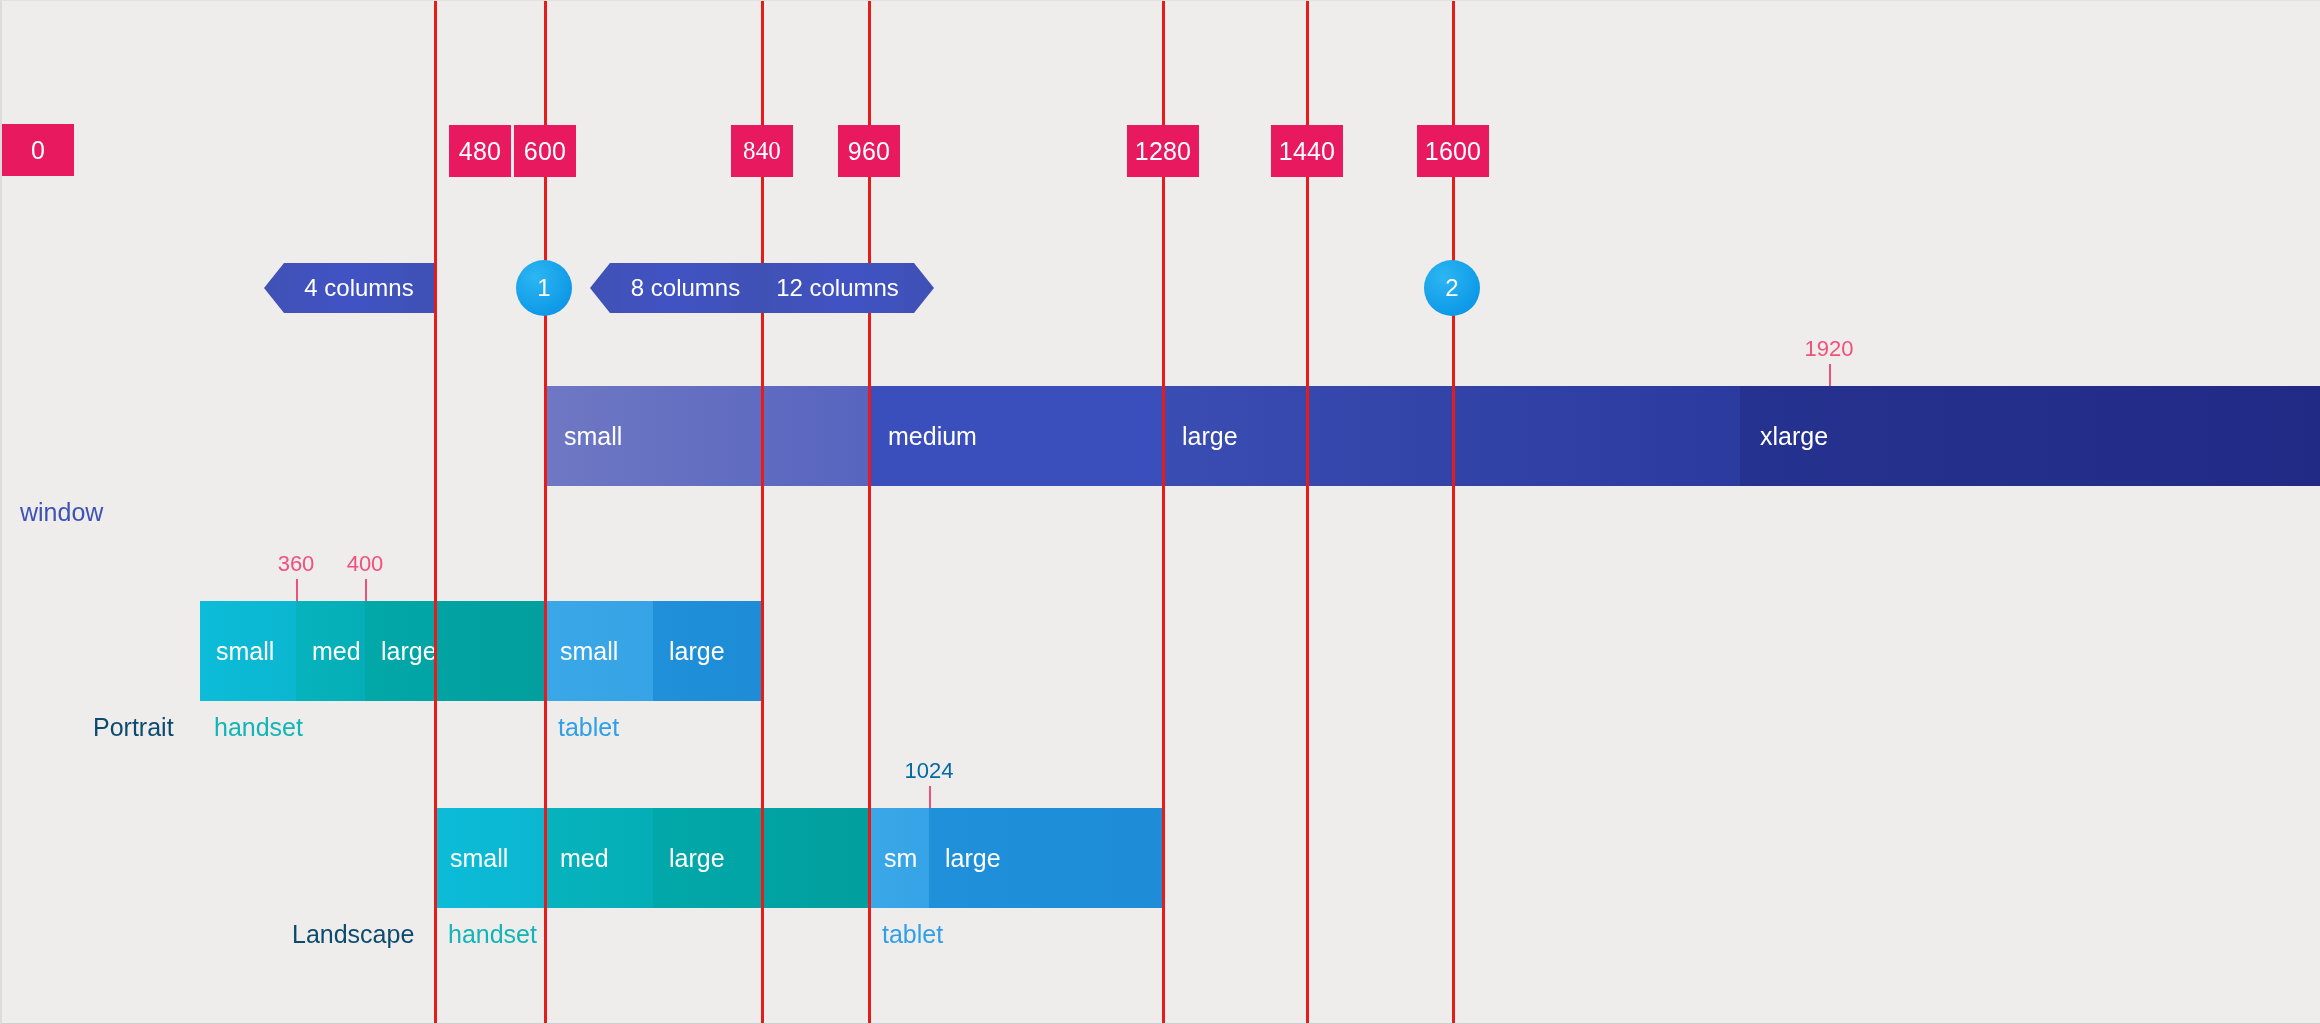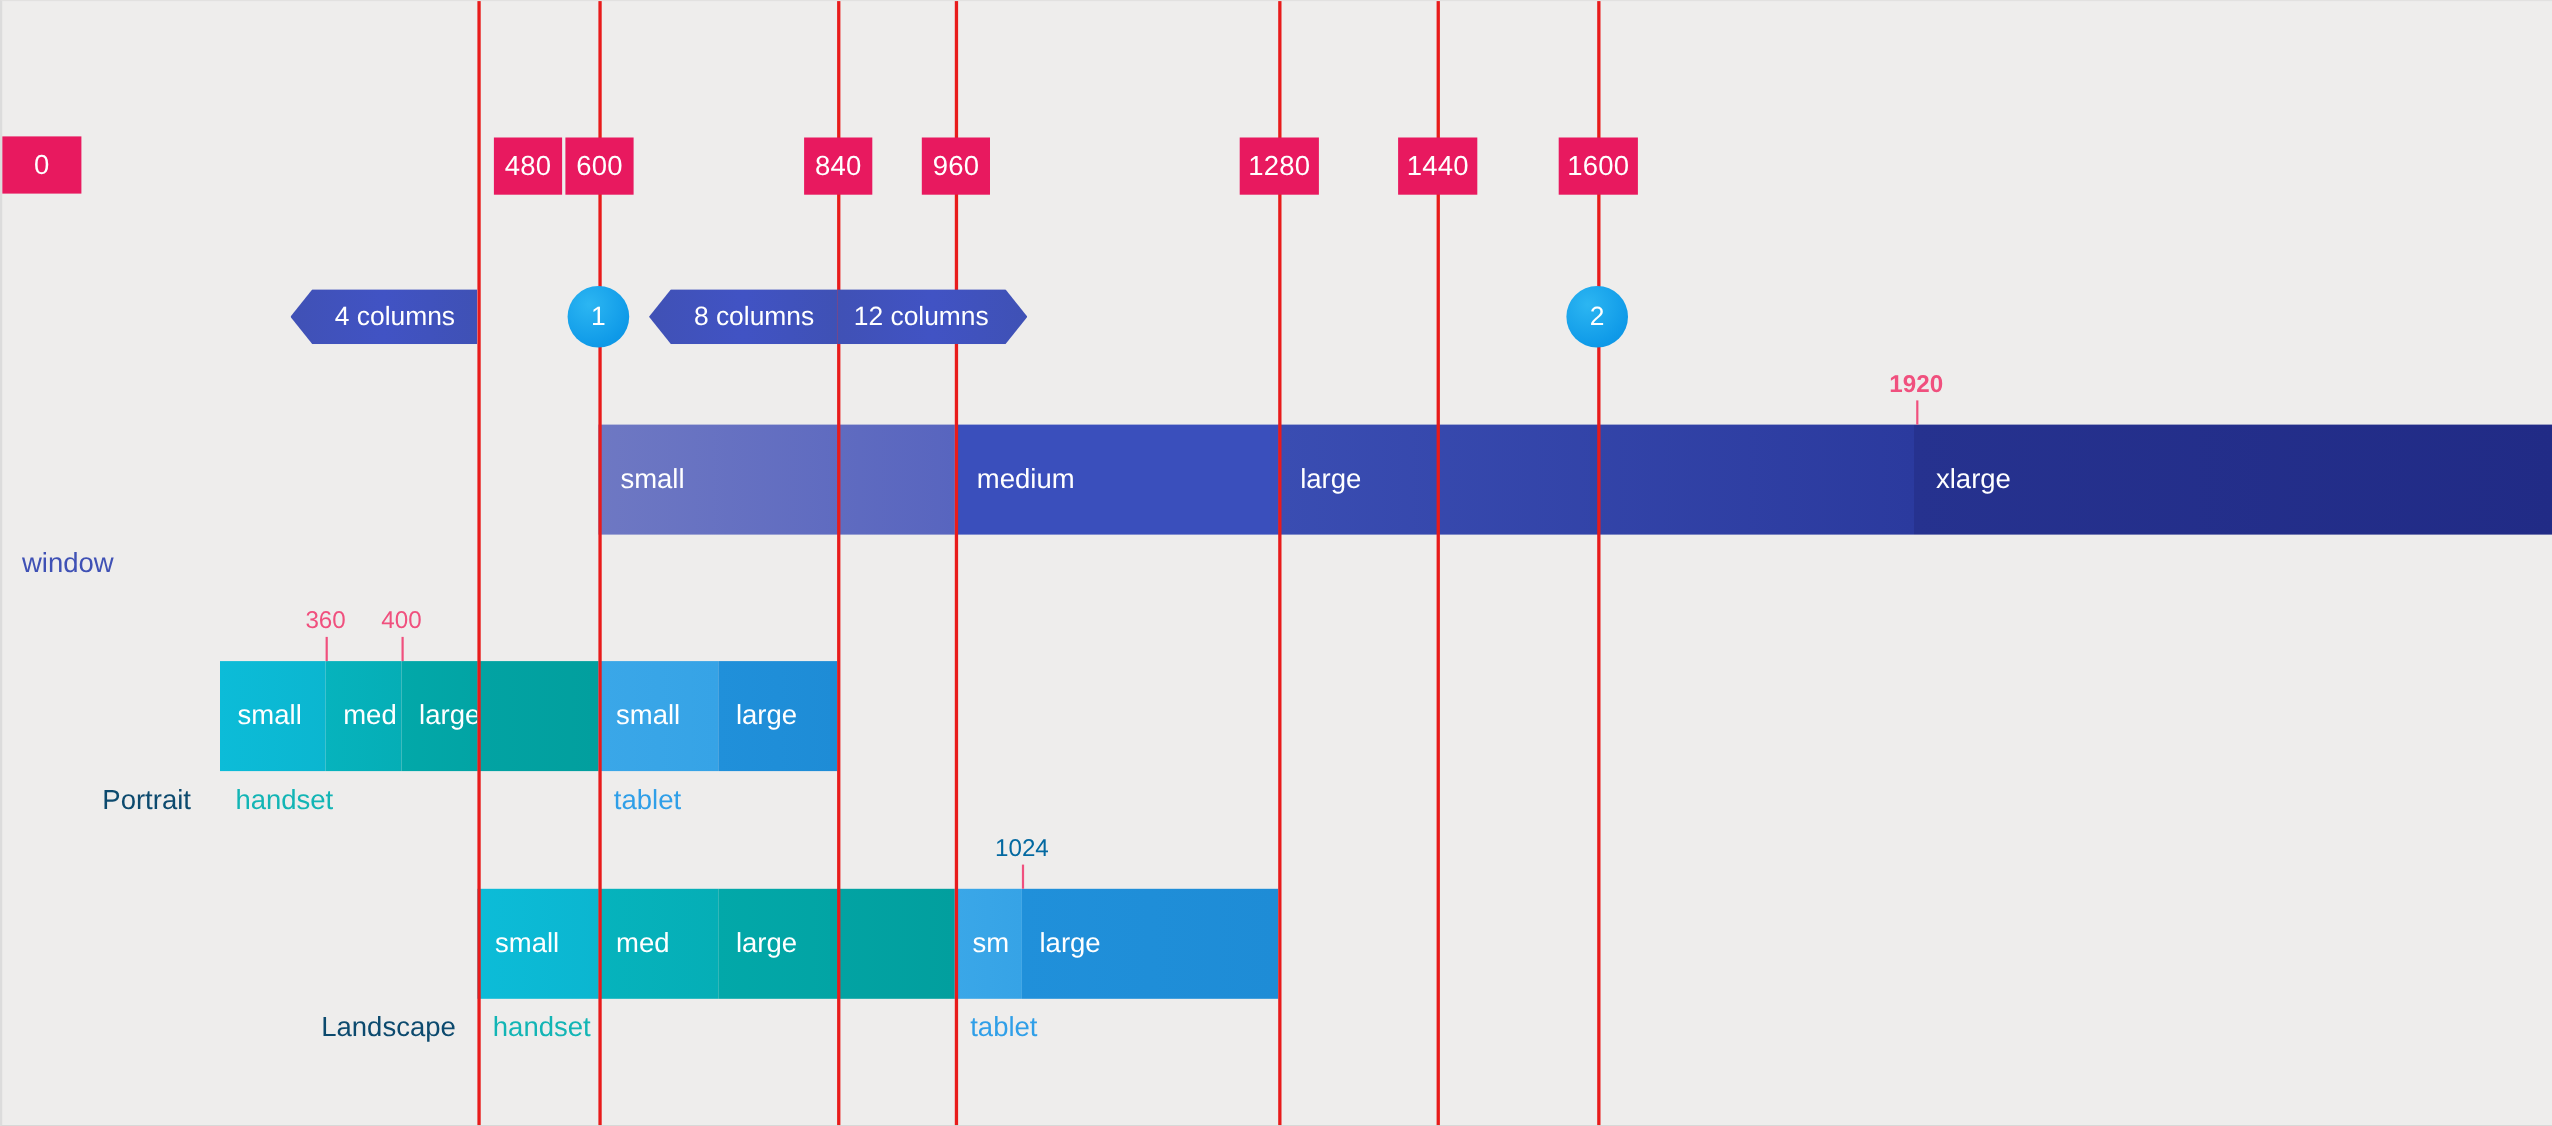--- a/index.html
+++ b/index.html
@@ -125,21 +125,21 @@
       <div class="vrule" style="left: 866px; background: rgb(232, 27, 27);"></div>
       <div class="vrule" style="left: 1160px; background: rgb(232, 27, 27);"></div>
       <div class="vrule" style="left: 1304px; background: rgb(232, 27, 27);"></div>
       <div class="vrule" style="left: 1450px; background: rgb(232, 27, 27);"></div>
     </div>
 
   <div id="flags">
       <div class="flag zero" style="background: rgb(232, 25, 95); top: 123px;">0</div>
       <div class="flag" style="background: rgb(232, 25, 95); width: 62px; left: 402px; top: 124px; margin-left: 45px;">480</div>
       <div class="flag" style="background: rgb(232, 25, 95); width: 62px; left: 512px; top: 124px;">600</div>
-      <div class="flag" style="background: rgb(232, 25, 95); width: 62px; left: 729px; top: 124px;">840</div>
+      <div class="flag" style="background: rgb(232, 25, 95); width: 62px; left: 729px; top: 124px; font-family: Liberation Serif, serif;">840</div>
       <div class="flag" style="background: rgb(232, 25, 95); width: 62px; left: 836px; top: 124px;">960</div>
       <div class="flag" style="background: rgb(232, 25, 95); width: 72px; left: 1125px; top: 124px;">1280</div>
       <div class="flag" style="background: rgb(232, 25, 95); width: 72px; left: 1269px; top: 124px;">1440</div>
       <div class="flag" style="background: rgb(232, 25, 95); width: 72px; left: 1415px; top: 124px;">1600</div>
     </div>
 
   <div id="chips" class="chiprow">
       <div class="chip lpoint" style="left: 262px; width: 170px;">
         <span>4 columns</span>
       </div>
@@ -148,21 +148,21 @@
       </div>
       <div class="chip rpoint" style="left: 759px; width: 173px;">
         <span>12 columns</span>
       </div>
     </div>
   <div id="badges">
       <div class="badge" style="left: 514px;">1</div>
       <div class="badge" style="left: 1422px;">2</div>
     </div>
 
-  <div id="extratick" class="tick" style="left: 1700px; top: 335px; width: 80px; height: 50px; font-weight: bold;">
+  <div id="extratick" class="tick" style="left: 1787px; top: 335px; width: 80px; height: 50px;">
       <div class="tlabel" style="color: rgb(240, 80, 126);">1920</div>
       <div class="tline" style="top: 28px; height: 22px; background: rgb(240, 80, 126);"></div>
     </div>
 
   <div id="windowband">
       <div class="wseg" style="left: 542px; width: 324px; background: linear-gradient(90deg, rgb(110, 120, 195) 0%, rgb(88, 101, 191) 100%);">
         <div class="wlabel">small</div>
       </div>
       <div class="wseg" style="left: 866px; width: 294px; background: linear-gradient(90deg, rgb(58, 79, 188) 0%, rgb(58, 79, 188) 100%);">
         <div class="wlabel">medium</div>

